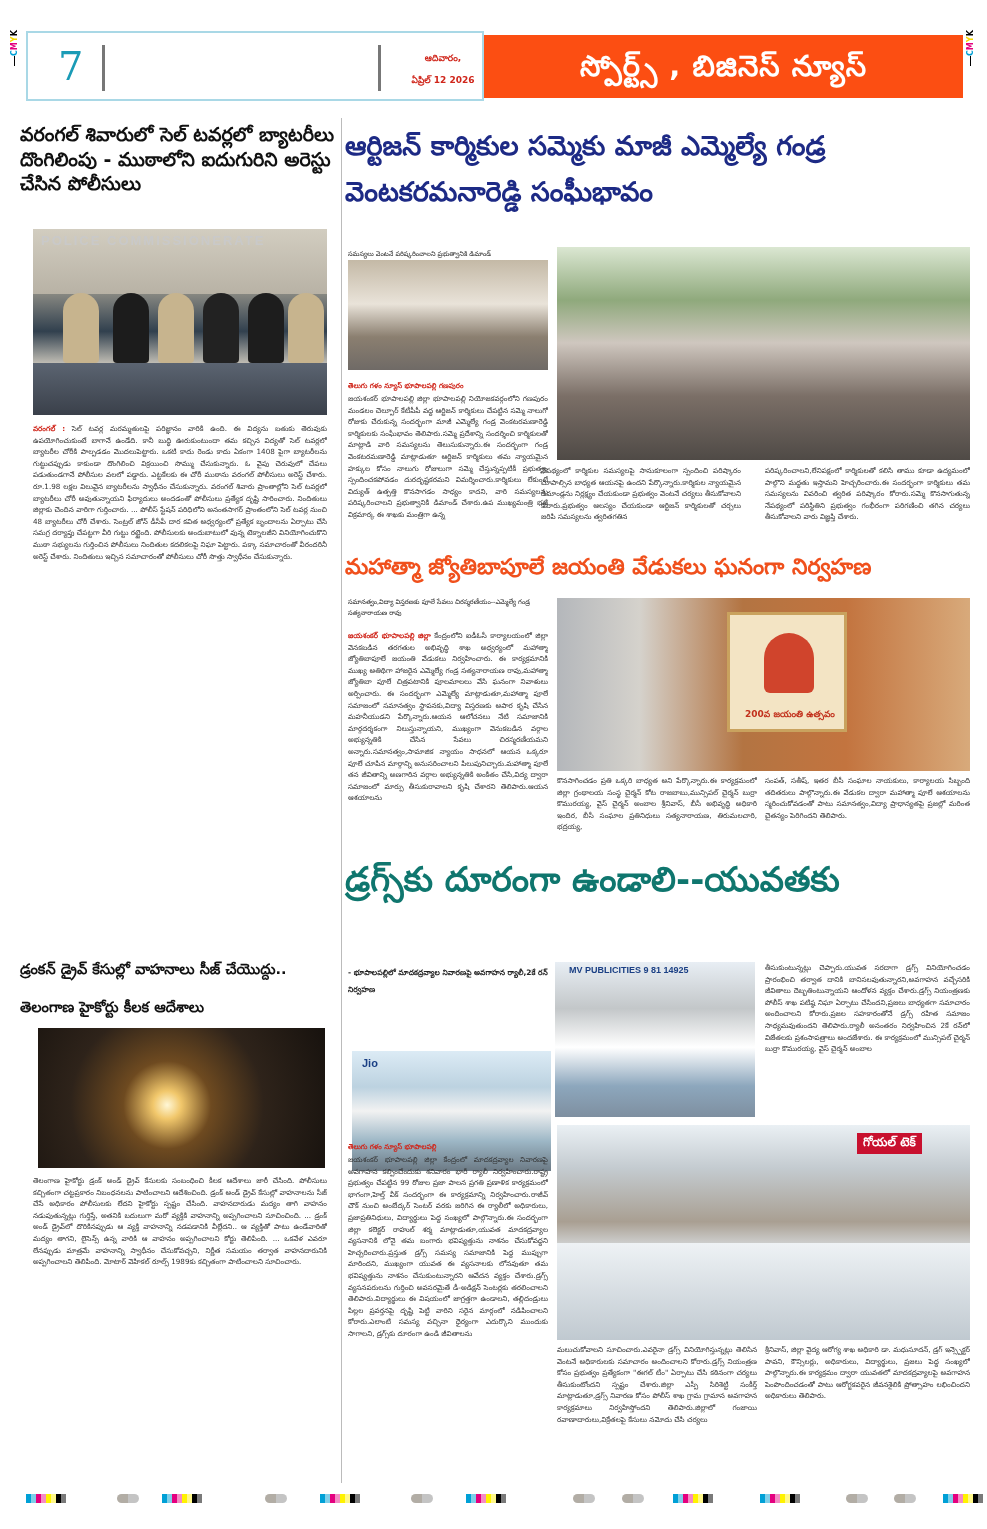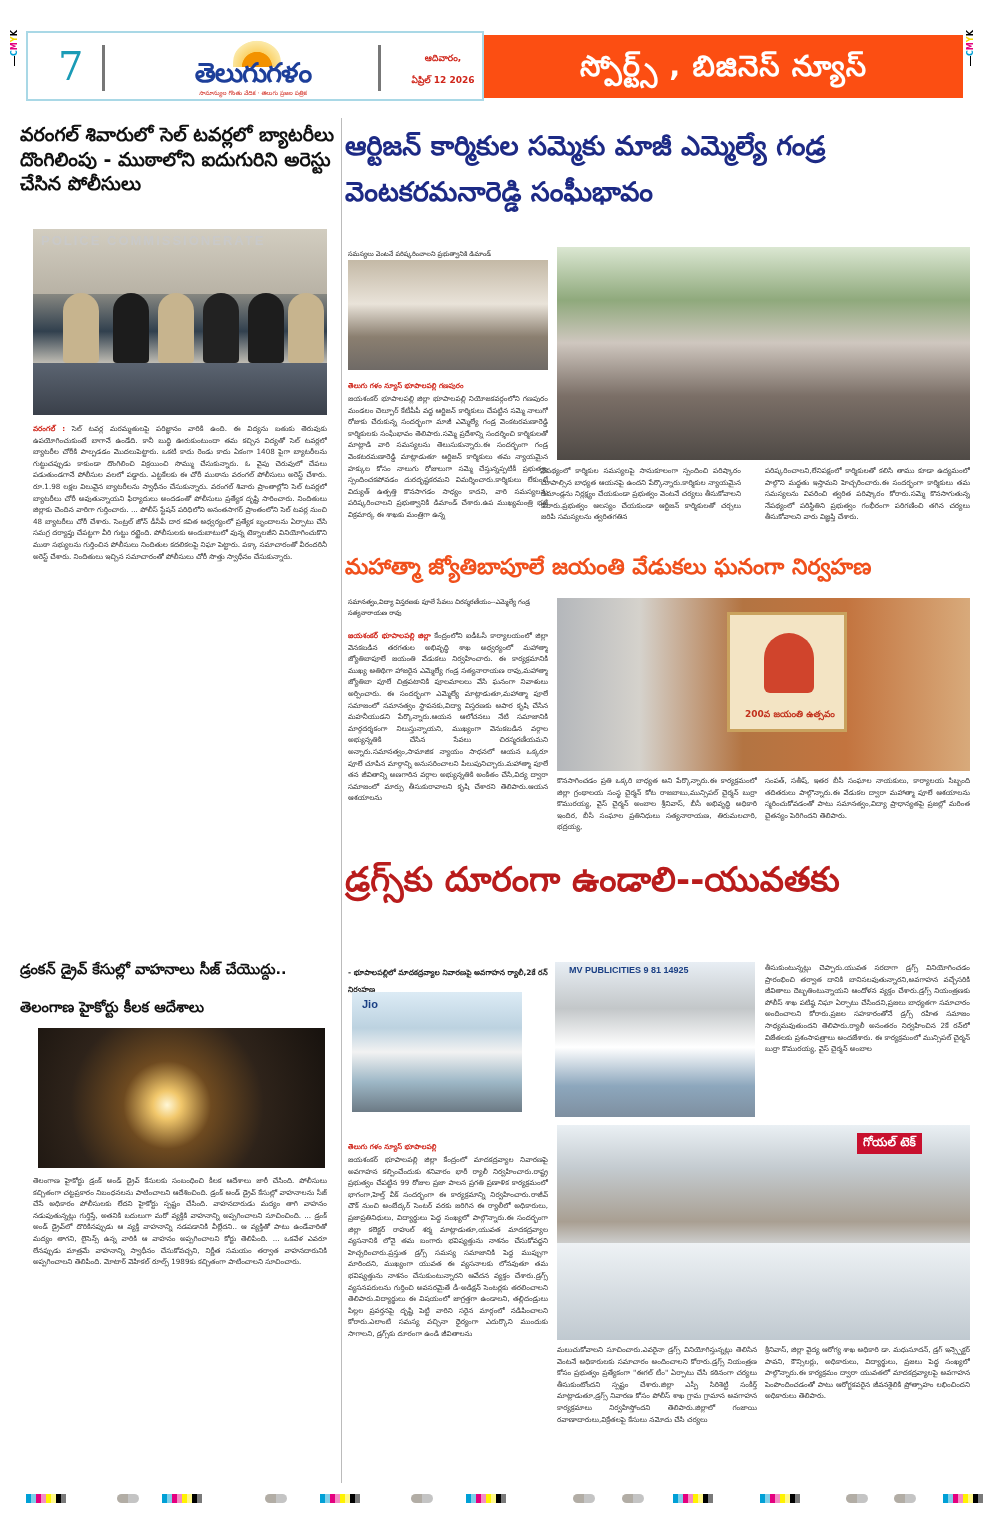--- a/index.html
+++ b/index.html
@@ -58,25 +58,20 @@
 <div class="cmyk-mark" style="left:10px;">
   <span class="bar"></span><span class="c">C</span><span class="m">M</span><span class="y">Y</span><span class="k">K</span>
 </div>
 <div class="cmyk-mark" style="left:966px;">
   <span class="bar"></span><span class="c">C</span><span class="m">M</span><span class="y">Y</span><span class="k">K</span>
 </div>
 
 <div class="masthead">
   <div class="page-num">7</div>
   <div class="vbar" style="left:74px;"></div>
-  <div class="logo">
-    <div class="sun"></div>
-    <div class="brand">తెలుగుగళం</div>
-    <div class="tag">సామాన్యుల గొంతు వేదిక · తెలుగు ప్రజల పత్రిక</div>
-  </div>
   <div class="vbar" style="left:350px;"></div>
   <div class="dateline">
     <div>ఆదివారం,</div>
     <div>ఏప్రిల్ 12 2026</div>
   </div>
 </div>
 <div class="section-banner">స్పోర్ట్స్ , బిజినెస్ న్యూస్</div>
 
 <div class="col-rule" style="left:341px; top:118px; height:1365px;"></div>
 
@@ -129,27 +124,27 @@
 <div class="photo ph-phule" style="left:557px; top:598px; width:413px; height:173px;">
   <div style="position:absolute; left:170px; top:14px; width:120px; height:120px; background:#f3e4c4; border:3px solid #c9a25e;">
     <div style="position:absolute; left:34px; top:18px; width:50px; height:60px; border-radius:25px 25px 6px 6px; background:#d0442c;"></div>
     <div style="position:absolute; left:10px; bottom:8px; width:100px; text-align:center; font-size:9px; font-weight:bold; color:#c2301c;">200వ జయంతి ఉత్సవం</div>
   </div>
 </div>
 
 <div class="body-text" style="left:557px; top:775px; width:200px; height:62px;">కొనసాగించడం ప్రతి ఒక్కరి బాధ్యత అని పేర్కొన్నారు.ఈ కార్యక్రమంలో జిల్లా గ్రంథాలయ సంస్థ చైర్మన్ కోట రాజబాబు,మున్సిపల్ చైర్మన్ బుర్రా కొమురయ్య, వైస్ చైర్మన్ అంబాల శ్రీనివాస్, బీసీ అభివృద్ధి అధికారి ఇందిర, బీసీ సంఘాల ప్రతినిధులు సత్యనారాయణ, తిరుమలచారి, భద్రయ్య,</div>
 <div class="body-text" style="left:765px; top:775px; width:205px; height:62px;">సంపత్, సతీష్, ఇతర బీసీ సంఘాల నాయకులు, కార్యాలయ సిబ్బంది తదితరులు పాల్గొన్నారు.ఈ వేడుకల ద్వారా మహాత్మా పూలే ఆశయాలను స్మరించుకోవడంతో పాటు సమానత్వం,విద్యా ప్రాధాన్యతపై ప్రజల్లో మరింత చైతన్యం పెరిగిందని తెలిపారు.</div>
 
-<div class="hl" style="left:345px; top:853px; width:638px; font-size:34px; color:#b91c1c; line-height:52px;">
+<div class="hl" style="left:345px; top:853px; width:638px; font-size:34px; color:#0f766e; line-height:52px;">
   <div>డ్రగ్స్‌కు దూరంగా ఉండాలి--యువతకు</div>
 </div>
 
 <div class="sub" style="left:348px; top:964px; width:200px; font-size:7.5px; line-height:17px;">- భూపాలపల్లిలో మాదకద్రవ్యాల నివారణపై అవగాహన ర్యాలీ,2కే రన్ నిర్వహణ</div>
 
-<div class="photo ph-rally1" style="left:352px; top:992px; width:170px; height:120px;text-align:right;">
+<div class="photo ph-rally1" style="left:352px; top:1051px; width:199px; height:120px;text-align:right;">
   <div style="position:absolute; left:10px; top:6px; font-size:11px; font-weight:bold; color:#1a3f84; font-family:'Liberation Sans',sans-serif;">Jio</div>
 </div>
 
 <div class="photo ph-rally2" style="left:555px; top:962px; width:200px; height:155px;">
   <div style="position:absolute; left:14px; top:3px; font-size:9px; font-weight:bold; color:#1a3f84; font-family:'Liberation Sans',sans-serif;">MV PUBLICITIES 9 81 14925</div>
 </div>
 
 <div class="body-text" style="left:765px; top:962px; width:205px; height:155px;">తీసుకుంటున్నట్లు చెప్పారు.యువత సరదాగా డ్రగ్స్ వినియోగించడం ప్రారంభించి తర్వాత దానికి బానిసలవుతున్నారని,అవగాహన వచ్చేసరికి జీవితాలు దెబ్బతింటున్నాయని ఆందోళన వ్యక్తం చేశారు.డ్రగ్స్ నియంత్రణకు పోలీస్ శాఖ పటిష్ఠ నిఘా ఏర్పాటు చేసిందని,ప్రజలు బాధ్యతగా సమాచారం అందించాలని కోరారు.ప్రజల సహకారంతోనే డ్రగ్స్ రహిత సమాజం సాధ్యమవుతుందని తెలిపారు.ర్యాలీ అనంతరం నిర్వహించిన 2కే రన్‌లో విజేతలకు ప్రశంసాపత్రాలు అందజేశారు. ఈ కార్యక్రమంలో మున్సిపల్ చైర్మన్ బుర్రా కొమురయ్య, వైస్ చైర్మన్ అంబాల</div>
 
 <div class="byline-red" style="left:348px; top:1143px;">తెలుగు గళం న్యూస్ భూపాలపల్లి</div>

